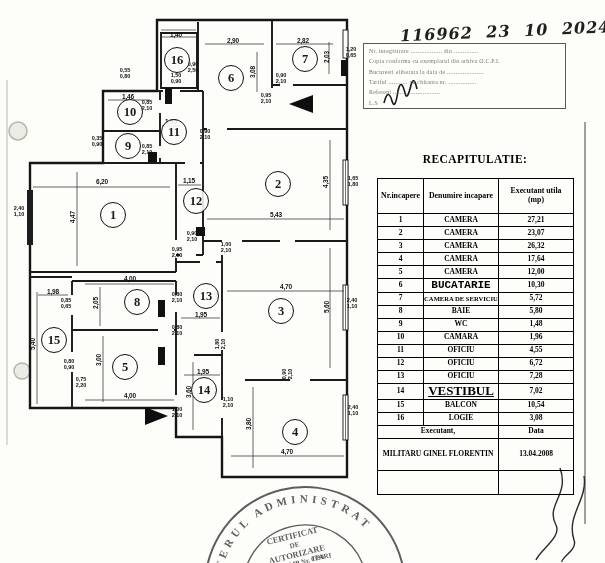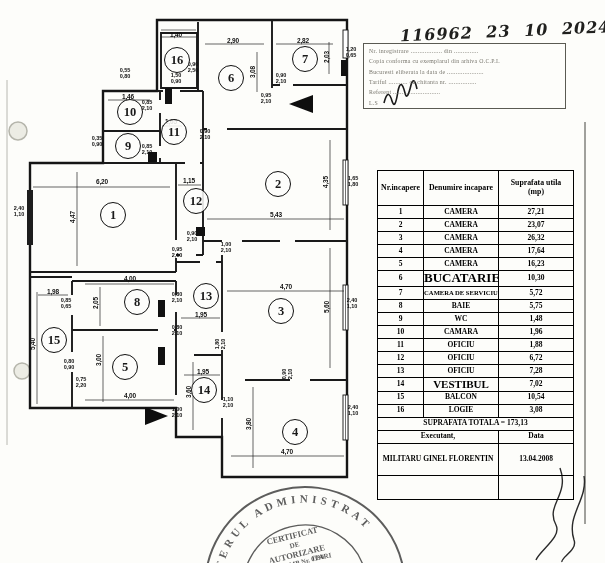--- a/index.html
+++ b/index.html
@@ -20,21 +20,21 @@
   #registry{position:absolute;left:363px;top:43px;width:203px;height:66px;border:1.2px solid #5a5a52;
             padding:2px 5px;box-sizing:border-box;}
   #registry .rline{font:400 5.8px "Liberation Serif",serif;color:#77756c;letter-spacing:.3px;
                    line-height:1.78;white-space:nowrap;overflow:hidden;}
   #handwriting{position:absolute;left:400px;top:22px;width:200px;
                font:italic 700 16px "DejaVu Serif",serif;color:#20201e;letter-spacing:1px;
                word-spacing:7px;transform:rotate(-2.5deg);white-space:nowrap;}
   
   #recap-title{position:absolute;left:377px;top:153px;width:196px;text-align:center;
                font:700 11.5px "Liberation Serif",serif;letter-spacing:.4px;color:#000;}
-  #recap{position:absolute;left:377px;top:170px;width:196px;border-collapse:collapse;
+  #recap{position:absolute;left:377px;top:178px;width:196px;border-collapse:collapse;
          table-layout:fixed;background:transparent;}
   #recap th,#recap td{border:1.5px solid #000;text-align:center;vertical-align:middle;
          font-family:"Liberation Serif",serif;font-weight:700;font-size:7.5px;line-height:1.15;
          padding:0;white-space:nowrap;overflow:hidden;color:#000;}
   #recap th{font-size:7.8px;height:34px;}
   #recap td{height:12px;}
 </style>
 </head>
 <body>
 
@@ -271,32 +271,33 @@
   <div id="registry">
       <div class="rline">Nr. inregistrare .................. din ..............</div>
       <div class="rline">Copia conforma cu exemplarul din arhiva O.C.P.I.</div>
       <div class="rline">Bucuresti eliberata la data de .....................</div>
       <div class="rline">Tariful ........... cu chitanta nr. ................</div>
       <div class="rline">Referent ...........................</div>
       <div class="rline">L.S</div>
     </div>
   <div id="handwriting">116962  23 10 2024</div>
 
+  <div id="recap-title">RECAPITULATIE:</div>
   <table id="recap">
     <colgroup>
         <col style="width:46px">
         <col style="width:75px">
         <col style="width:75px">
       </colgroup>
     <thead>
       <tr>
         <th>Nr.incapere</th>
         <th>Denumire incapare</th>
         <th>
-          <span>Suprafata utila</span><br>
+          <span>Executant utila</span><br>
           <span>(mp)</span>
         </th>
       </tr>
     </thead>
     <tbody>
         <tr>
           <td>1</td>
           <td style="font-size: 7.5px;">CAMERA</td>
           <td>27,21</td>
         </tr>
@@ -311,81 +312,78 @@
           <td>26,32</td>
         </tr>
         <tr>
           <td>4</td>
           <td style="font-size: 7.5px;">CAMERA</td>
           <td>17,64</td>
         </tr>
         <tr>
           <td>5</td>
           <td style="font-size: 7.5px;">CAMERA</td>
-          <td>16,23</td>
+          <td>12,00</td>
         </tr>
         <tr>
           <td>6</td>
-          <td style="font-size: 13px;">BUCATARIE</td>
+          <td style="font-size: 11px; font-family: Liberation Mono, monospace;">BUCATARIE</td>
           <td>10,30</td>
         </tr>
         <tr>
           <td>7</td>
           <td style="font-size: 6.6px;">CAMERA DE SERVICIU</td>
           <td>5,72</td>
         </tr>
         <tr>
           <td>8</td>
           <td style="font-size: 7.5px;">BAIE</td>
-          <td>5,75</td>
+          <td>5,80</td>
         </tr>
         <tr>
           <td>9</td>
           <td style="font-size: 7.5px;">WC</td>
           <td>1,48</td>
         </tr>
         <tr>
           <td>10</td>
           <td style="font-size: 7.5px;">CAMARA</td>
           <td>1,96</td>
         </tr>
         <tr>
           <td>11</td>
           <td style="font-size: 7.5px;">OFICIU</td>
-          <td>1,88</td>
+          <td>4,55</td>
         </tr>
         <tr>
           <td>12</td>
           <td style="font-size: 7.5px;">OFICIU</td>
           <td>6,72</td>
         </tr>
         <tr>
           <td>13</td>
           <td style="font-size: 7.5px;">OFICIU</td>
           <td>7,28</td>
         </tr>
         <tr>
           <td>14</td>
-          <td style="font-size: 11px;">VESTIBUL</td>
+          <td style="font-size: 13px; text-decoration: underline;">VESTIBUL</td>
           <td>7,02</td>
         </tr>
         <tr style="height: 12.5px;">
           <td>15</td>
           <td>BALCON</td>
           <td>10,54</td>
         </tr>
         <tr style="height: 12.5px;">
           <td>16</td>
           <td>LOGIE</td>
           <td>3,08</td>
         </tr>
         <tr style="height: 13px;">
-          <td colspan="3">SUPRAFATA TOTALA =  173,13</td>
-        </tr>
-        <tr style="height: 13px;">
           <td colspan="2">Executant,</td>
           <td>Data</td>
         </tr>
         <tr style="height: 32px;">
           <td colspan="2">MILITARU GINEL FLORENTIN</td>
           <td>13.04.2008</td>
         </tr>
         <tr style="height: 24px;">
           <td colspan="2"></td>
           <td></td>

